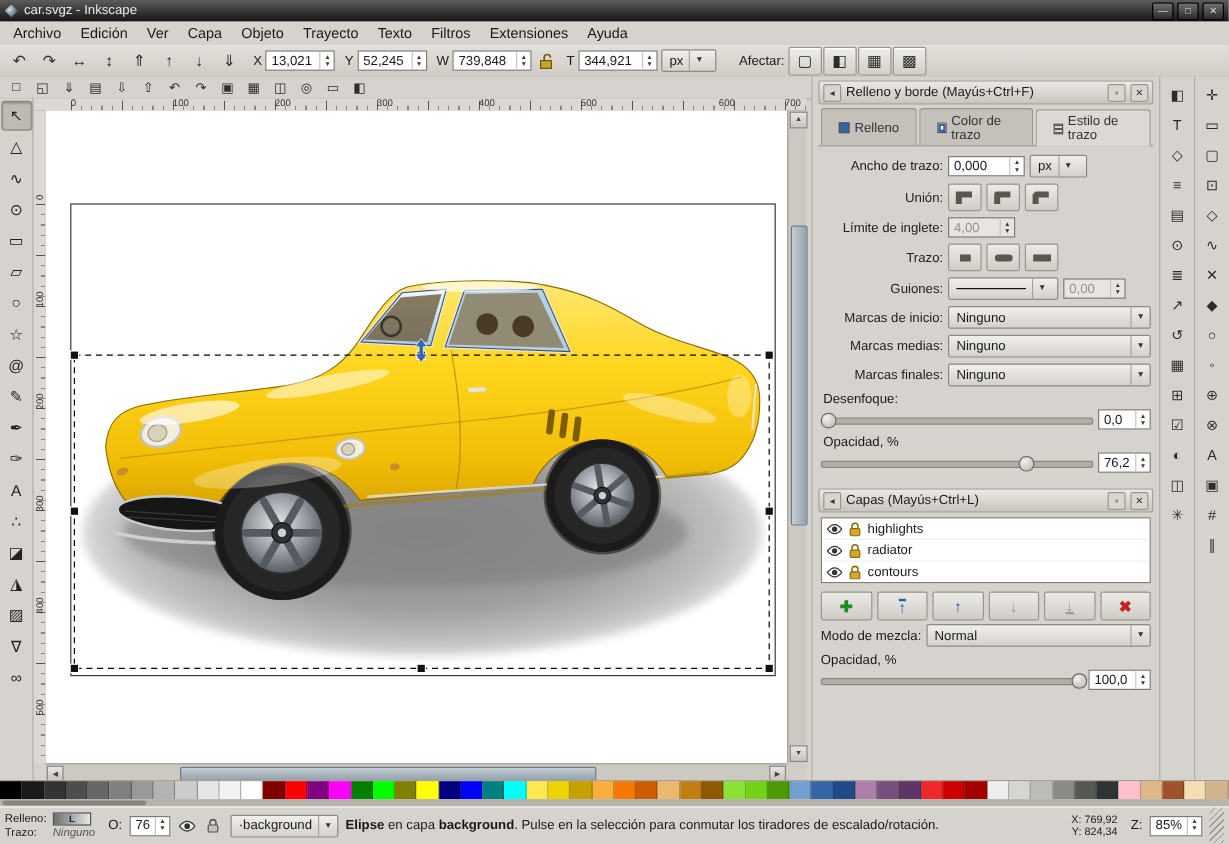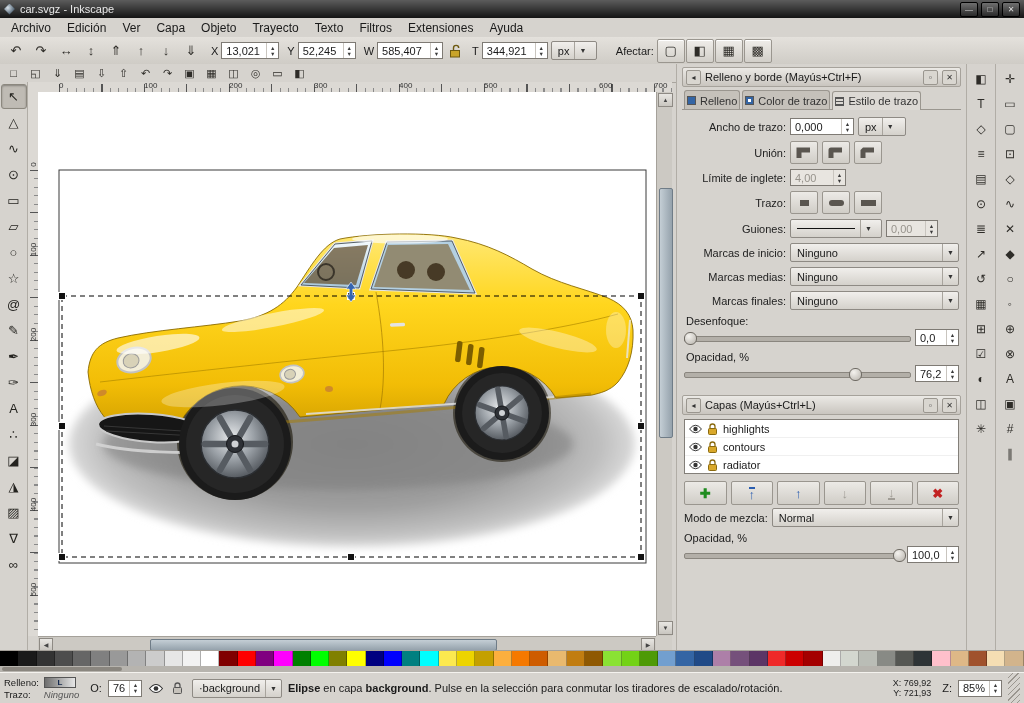--- a/index.html
+++ b/index.html
@@ -71,21 +71,21 @@
   .thumbh{position:absolute;top:2px;height:10px;background:linear-gradient(#c4ced5,#95a2ac);border:1px solid #6f7c87;border-radius:2px}
   
   .panel{position:absolute;left:676px;top:64px;width:290px;bottom:53px;background:#d6d3ce;border-left:1px solid #b1ada6;
          box-sizing:border-box;padding:3px 5px;overflow:hidden}
   .dlg-header{height:18px;background:linear-gradient(#ebe9e5,#c9c5bf);border:1px solid #a6a29b;border-radius:2px;
               display:flex;align-items:center;gap:4px;padding:0 3px;font-size:11px}
   .hbtn{width:13px;height:13px;border:1px solid #9a968f;border-radius:2px;background:#d9d6d0;color:#333;
         font-size:8px;display:flex;align-items:center;justify-content:center}
   .spacer{flex:1}
   .tabs{display:flex;margin-top:3px;padding:0 2px;gap:2px;border-bottom:1px solid #9a968f}
-  .tab{padding:3px 2px 2px;font-size:11px;background:#c5c1ba;border:1px solid #9a968f;border-bottom:none;
+  .tab{padding:3px 14px 2px;font-size:11px;background:#c5c1ba;border:1px solid #9a968f;border-bottom:none;
        border-radius:3px 3px 0 0;display:flex;gap:4px;align-items:center;color:#333}
   .tab.active{background:#dcd9d4;position:relative;top:1px;padding-bottom:3px}
   .ticon{width:9px;height:9px;border:1px solid #555;display:inline-block;box-sizing:border-box}
   .ticon.fill{background:#3465a4}
   .ticon.stroke{background:#fff;box-shadow:inset 0 0 0 2px #3465a4}
   .ticon.style{background:repeating-linear-gradient(0deg,#555 0 1px,transparent 1px 3px)}
   .fs-body{padding:7px 2px 2px}
   .frow{display:flex;align-items:center;gap:4px;margin-bottom:5px}
   .flabel{width:102px;text-align:right;font-size:11px;color:#222;flex:none}
   .icon-btn{width:26px;height:21px;border:1px solid #9a968f;border-radius:2px;background:linear-gradient(#eceae6,#d0cdc7);
@@ -179,21 +179,21 @@
     <span class="lbl">Y</span>
     <span class="field w58">
         <span class="val">52,245</span>
         <span class="spins">
           <i>▲</i>
           <i>▼</i>
         </span>
       </span>
     <span class="lbl">W</span>
     <span class="field w66">
-        <span class="val">585,407</span>
+        <span class="val">739,848</span>
         <span class="spins">
           <i>▲</i>
           <i>▼</i>
         </span>
       </span>
     <span class="lockbtn">
       <svg width="12" height="14" viewBox="0 0 12 14">
         <rect x="1.5" y="6.5" width="9" height="6.5" fill="#c9a42a" stroke="#6e5a10"></rect>
         <path d="M7,6.5 V4 a2.6,2.6 0 0 1 5.2,0" fill="none" stroke="#6e5a10" stroke-width="1.4" transform="translate(-2.5,0)"></path>
       </svg>
@@ -604,32 +604,32 @@
       </div>
       <div class="layer-row">
         <svg width="13" height="10" viewBox="0 0 13 10">
             <path d="M.5,5 Q6.5,-2.5 12.5,5 Q6.5,12.5 .5,5Z" fill="#fff" stroke="#333"></path>
             <circle cx="6.5" cy="5" r="2.2" fill="#333"></circle>
           </svg>
         <svg width="11" height="12">
             <rect x="1.5" y="5.5" width="8" height="6" rx="1" fill="#d9a82a" stroke="#8a6a10"></rect>
             <path d="M3,5.5 V3.5 a2.5,2.5 0 0 1 5,0 V5.5" fill="none" stroke="#8a6a10" stroke-width="1.3"></path>
           </svg>
-        <span>contours</span>
+        <span>radiator</span>
       </div>
       <div class="layer-row">
         <svg width="13" height="10" viewBox="0 0 13 10">
             <path d="M.5,5 Q6.5,-2.5 12.5,5 Q6.5,12.5 .5,5Z" fill="#fff" stroke="#333"></path>
             <circle cx="6.5" cy="5" r="2.2" fill="#333"></circle>
           </svg>
         <svg width="11" height="12">
             <rect x="1.5" y="5.5" width="8" height="6" rx="1" fill="#d9a82a" stroke="#8a6a10"></rect>
             <path d="M3,5.5 V3.5 a2.5,2.5 0 0 1 5,0 V5.5" fill="none" stroke="#8a6a10" stroke-width="1.3"></path>
           </svg>
-        <span>radiator</span>
+        <span>contours</span>
       </div>
     </div>
 
     <div class="layers-btns">
       <span class="lay-btn">
           <span class="g">✚</span>
         </span>
       <span class="lay-btn">
           <span class="bl cap-top">↑</span>
         </span>
@@ -797,21 +797,21 @@
           <path d="M3,5.5 V3.5 a2.5,2.5 0 0 1 5,0 V5.5" fill="none" stroke="#555" stroke-width="1.3"></path>
         </svg>
     </span>
     <span class="combo layer-combo">
         <span style="flex:1">·background</span>
         <span class="arrow">▼</span>
       </span>
     <div class="sb-msg"><b>Elipse</b><span> en capa </span><b>background</b><span>. Pulse en la selección para conmutar los tiradores de escalado/rotación.</span></div>
     <div class="xy">
       <div><span>X:</span> <span>769,92</span></div>
-      <div><span>Y:</span> <span>721,93</span></div>
+      <div><span>Y:</span> <span>824,34</span></div>
     </div>
     <span class="lbl">Z:</span>
     <span class="field w44">
         <span class="val">85%</span>
         <span class="spins">
           <i>▲</i>
           <i>▼</i>
         </span>
       </span>
     <span class="grip"></span>

